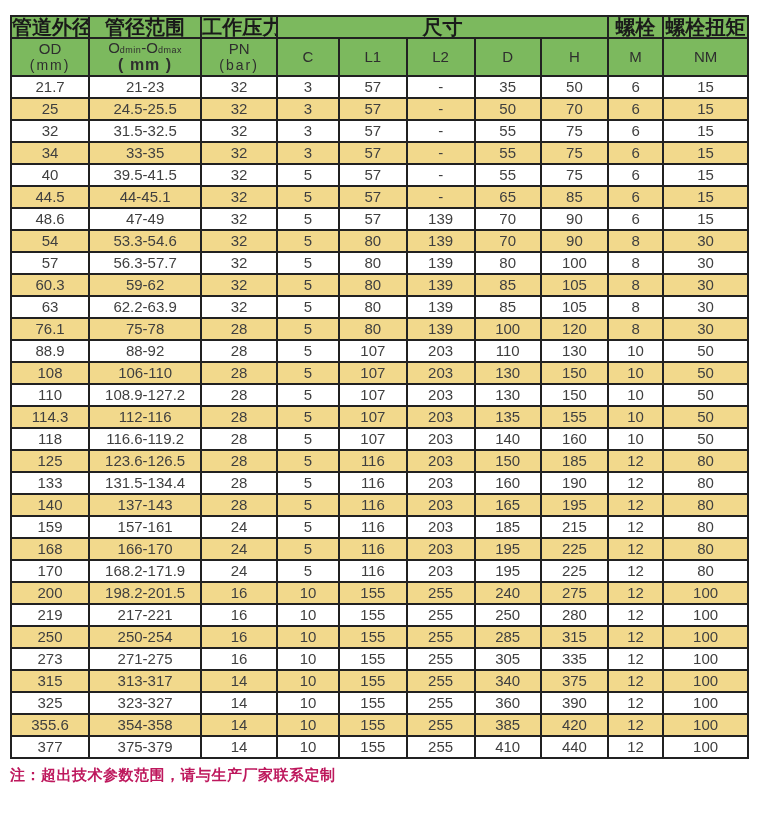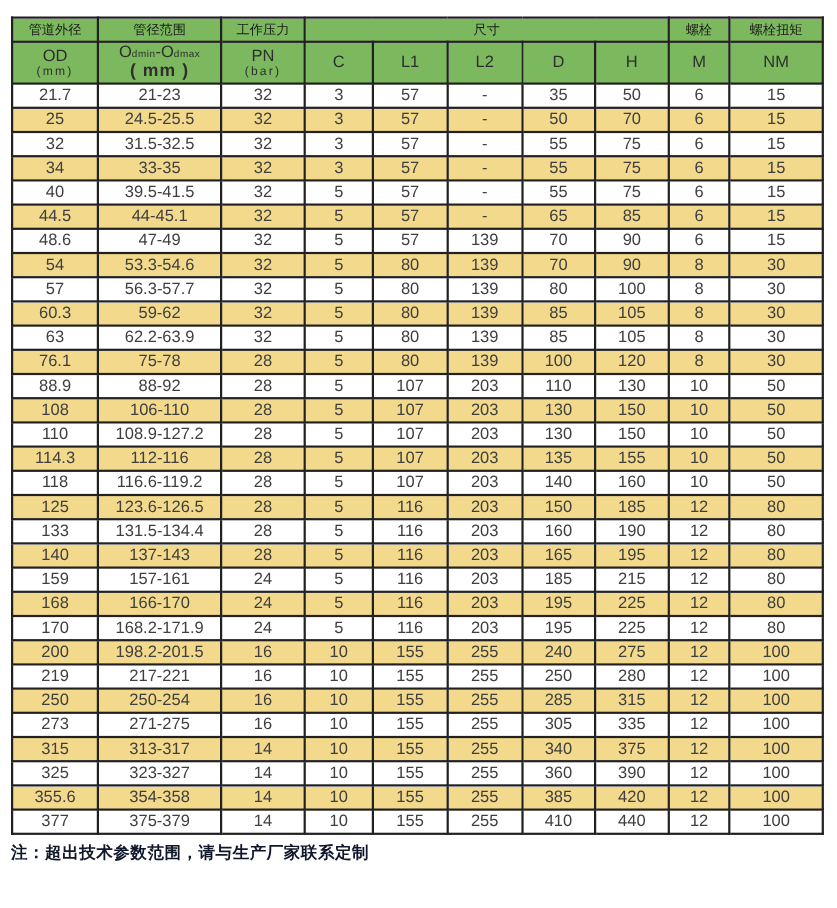--- a/index.html
+++ b/index.html
@@ -25,28 +25,28 @@
     border:2px solid var(--border);
     text-align:center;
     vertical-align:middle;
     padding:0;
     overflow:hidden;
     white-space:nowrap;
   }
   thead th{
     background:var(--green);
     color:var(--headtext);
-    font-weight:normal;
-    font-size:12px;
+    font-weight:bold;
+    font-size:20px;
   }
   tr.head-row1 th{height:22px;line-height:20px;}
   tr.head-row2 th{height:32px;font-weight:normal;color:#2e2e2e;font-size:15px;}
   .sub-stack{line-height:1.15;}
   .unit-sm{
-    font-size:11px;
+    font-size:14px;
     letter-spacing:2px;
     display:block;
   }
   .unit-md{
     font-size:16px;
     font-weight:bold;
     display:block;
     letter-spacing:1px;
   }
   .ss{
@@ -58,21 +58,21 @@
     font-size:15px;
     color:var(--text);
     line-height:20px;
   }
   tbody tr:nth-child(even) td{background:var(--yellow);}
   tbody tr:nth-child(odd) td{background:#ffffff;}
   .note{
     margin:7px 0 0 0;
     font-size:15px;
     font-weight:bold;
-    color:#0f172a;
+    color:#be185d;
     letter-spacing:0.5px;
   }
   
   col.c-od{width:10.6%;} col.c-range{width:15.2%;} col.c-pn{width:10.3%;}
   col.c-c{width:8.4%;} col.c-l1{width:9.2%;} col.c-l2{width:9.2%;}
   col.c-d{width:9.0%;} col.c-h{width:9.1%;} col.c-m{width:7.5%;} col.c-nm{width:11.5%;}
 </style>
 </head>
 <body>
 

